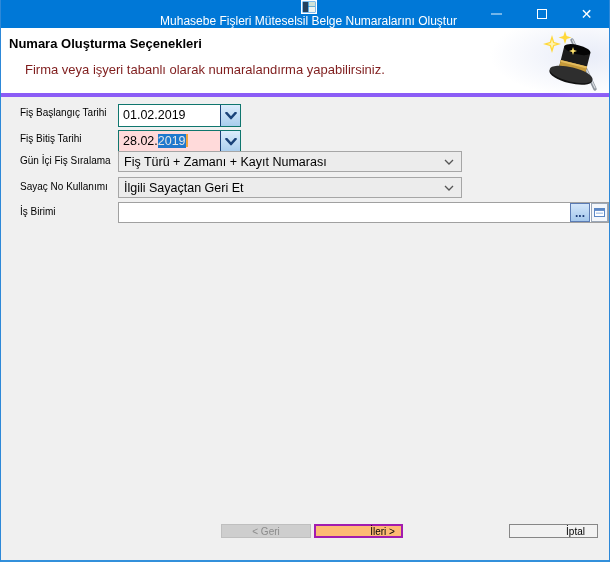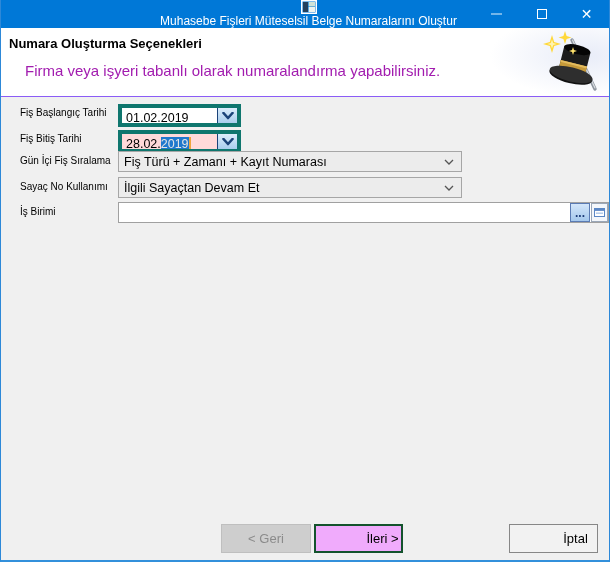--- a/index.html
+++ b/index.html
@@ -12,52 +12,52 @@
   
   .titlebar { position:absolute; top:0; left:0; right:0; height:28px; background:#0078D7; display:flex; align-items:center;flex-direction:column; }
   .app-icon { margin-left:8px; width:16px; height:14px; flex:0 0 auto; }
   .title-text { color:#FFFFFF; font-size:12px; margin-left:7px; white-space:nowrap; }
   .caption-group { position:absolute; right:0; top:0; height:28px; display:flex; }
   .caption-btn { width:45px; height:28px; display:flex; align-items:center; justify-content:center; }
   .dash { width:11px; height:1.5px; background:rgba(255,255,255,0.45); }
   .maxbox { width:10px; height:10px; border:1.5px solid #FFFFFF; }
   .closex { color:#FFFFFF; font-size:14px; line-height:14px; }
   
-  .header { position:absolute; top:28px; left:0; right:0; height:69px; background:#FFFFFF; border-bottom:1px solid #8b5cf6; }
+  .header { position:absolute; top:28px; left:0; right:0; height:69px; background:#FFFFFF; border-bottom:4px solid #8b5cf6; }
   .header-glow { position:absolute; right:0; top:0; width:120px; height:69px;
     background:radial-gradient(ellipse at 80% 40%, #E8ECF8 0%, rgba(255,255,255,0) 70%); }
   .header-title { position:absolute; left:8px; top:8px; font-size:13px; font-weight:bold; color:#000000; }
-  .header-sub { position:absolute; left:24px; top:34px; font-size:15px; color:#a21caf; }
+  .header-sub { position:absolute; left:24px; top:34px; font-size:13px; color:#7f1d1d; }
   .hat-icon { position:absolute; right:5px; top:3px; width:62px; height:64px; }
   
   .row-label { position:absolute; left:19px; font-size:10px; color:#000000; }
-  .datecombo { position:absolute; left:117px; width:123px; height:23px; border:4px solid #0f766e; background:#FFFFFF; display:flex; }
+  .datecombo { position:absolute; left:117px; width:123px; height:23px; border:1px solid #0f766e; background:#FFFFFF; display:flex; }
   .date-text { flex:1; font-size:12.5px; line-height:21px; padding-left:4px; white-space:nowrap; overflow:hidden; }
   .date-text.pink { background:#FFDADA; }
   .sel { background:#1F78CD; color:#e5e5e5; }
   .caret { display:inline-block; width:2px; height:13px; background:#F0A43C; vertical-align:-2px; }
   .date-btn { width:20px; border-left:1px solid #1B4379; background:linear-gradient(#DCEDFC, #A9CDED);
     display:flex; align-items:center; justify-content:center; }
   .combo { position:absolute; left:117px; width:344px; height:21px; border:1px solid #A6A6A6; background:#ECECEC;
     display:flex; align-items:center;gap:12px; }
   .combo-text { flex:1; font-size:12.5px; padding-left:5px; white-space:nowrap; overflow:hidden; }
   .combo-arrow { width:24px; display:flex; align-items:center; justify-content:center; }
   .textfield { position:absolute; left:117px; top:202px; width:491px; height:21px; border:1px solid #A0A0A0; background:#FFFFFF; }
   .textfield input { position:absolute; left:0; top:0; width:450px; height:19px; border:none; outline:none;
     font-family:"Liberation Sans", sans-serif; font-size:12.5px; padding-left:4px; background:transparent; }
   .browse-btn { position:absolute; right:18px; top:0px; width:20px; height:19px; border:1px solid #5A7BB4;
     background:linear-gradient(#D3E6FA, #A5C8EC); color:#1B3A77; font-weight:bold; font-size:12px;
     line-height:8px; text-align:center; padding:0; cursor:pointer; }
   .detail-btn { position:absolute; right:0px; top:0px; width:17px; height:19px; border:1px solid #9AA7B8;
     background:#F4F7FB; display:flex; align-items:center; justify-content:center; padding:0; cursor:pointer; }
   
-  .btn { position:absolute; top:524px; height:29px; font-family:"Liberation Sans", sans-serif; font-size:13px;
+  .btn { position:absolute; top:524px; height:14px; font-family:"Liberation Sans", sans-serif; font-size:10px;
     display:flex; align-items:center; justify-content:center; }
   .btn.disabled { background:#CECECE; border:1px solid #BFBFBF; color:#8B8B8B; }
-  .btn.default { background:#f0abfc; border:2px solid #14532d; color:#000000; cursor:pointer;padding-left:48px; }
+  .btn.default { background:#fdba74; border:2px solid #a21caf; color:#000000; cursor:pointer;padding-left:48px; }
   .btn.normal { background:#F2F2F2; border:1px solid #878787; color:#000000; cursor:pointer;padding-left:44px; }
   #btn-geri { left:220px; width:90px; }
   #btn-ileri { left:313px; width:89px; }
   #btn-son { left:410px; width:87px; }
   #btn-iptal { left:508px; width:89px; }
 </style>
 </head>
 <body>
 
 <div class="window">
@@ -133,21 +133,21 @@
     <span class="combo-text">Fiş Türü + Zamanı + Kayıt Numarası</span>
     <span class="combo-arrow">
       <svg width="10" height="6" viewBox="0 0 10 6">
           <polyline points="1,1 5,5 9,1" fill="none" stroke="#555555" stroke-width="1.3"></polyline>
         </svg>
     </span>
   </div>
 
   <span class="row-label" style="top:181px;">Sayaç No Kullanımı</span>
   <div class="combo" style="top:177px;">
-    <span class="combo-text">İlgili Sayaçtan Devam Et</span>
+    <span class="combo-text">İlgili Sayaçtan Geri Et</span>
     <span class="combo-arrow">
       <svg width="10" height="6" viewBox="0 0 10 6">
           <polyline points="1,1 5,5 9,1" fill="none" stroke="#555555" stroke-width="1.3"></polyline>
         </svg>
     </span>
   </div>
 
   <span class="row-label" style="top:206px;">İş Birimi</span>
   <div class="textfield">
     <input type="text" value="" style="">

